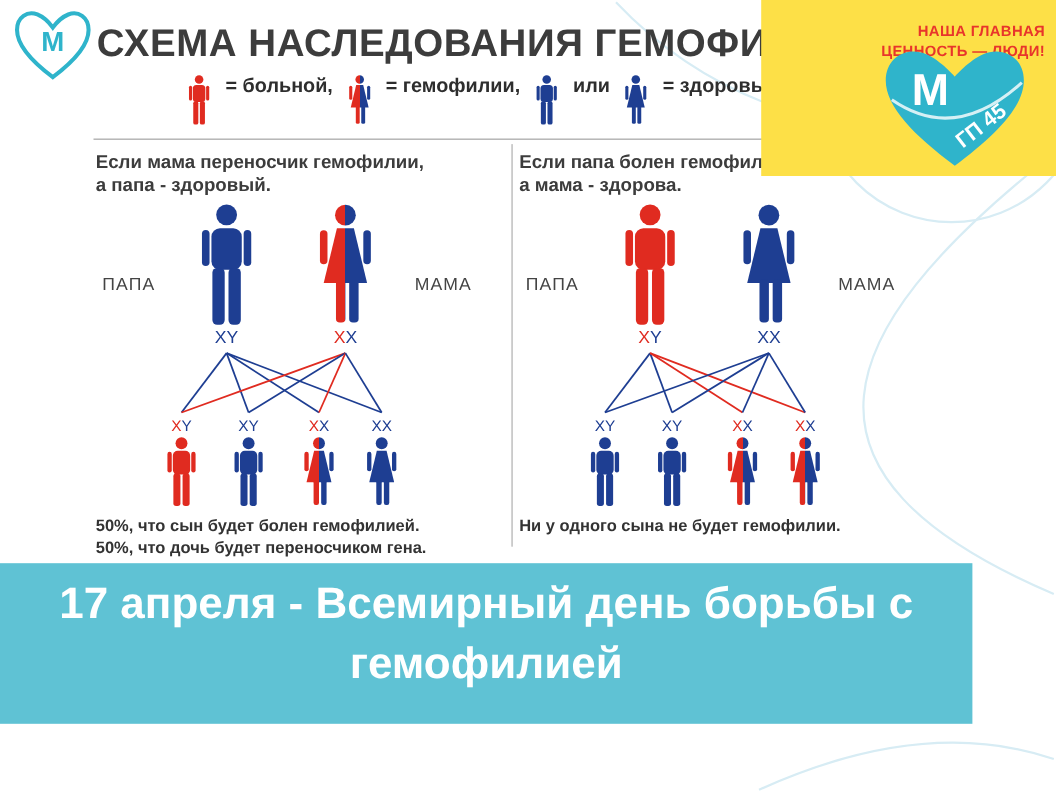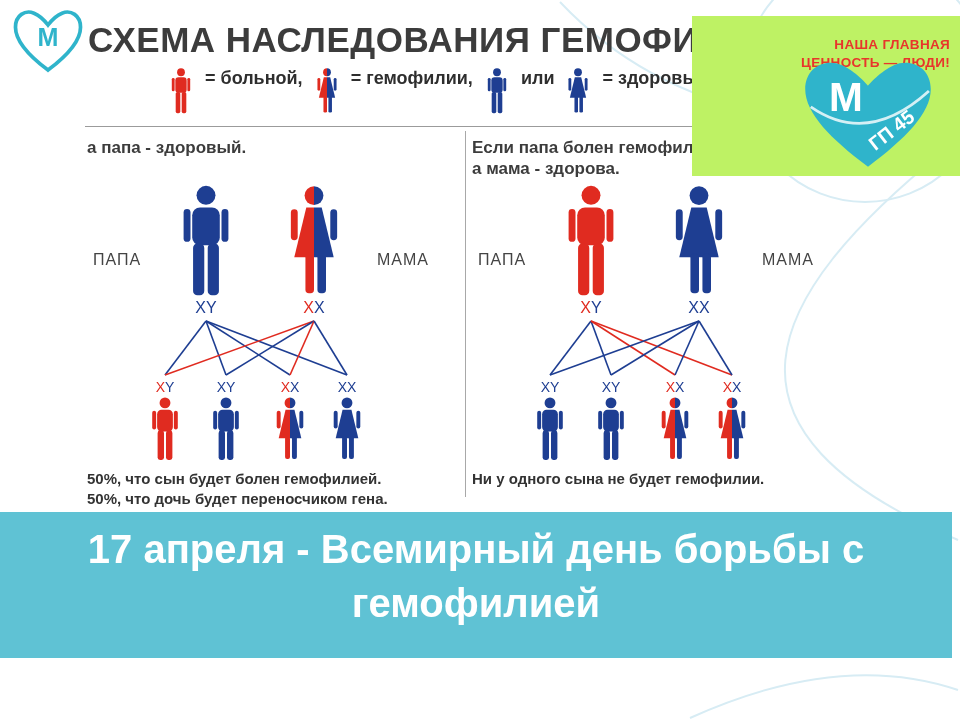--- a/index.html
+++ b/index.html
@@ -11,22 +11,22 @@
   .z0 { position:absolute; inset:0; z-index:0; }
   .z1 { z-index:1; }
 
   
   .logo-left { position:absolute; left:10px; top:8px; width:76px; height:68px; z-index:2; }
   .page-title {
     position:absolute; left:88px; top:20px; z-index:1;
     font-size:35px; font-weight:bold; color:var(--text); white-space:nowrap; letter-spacing:0.5px;
   }
   .top-right-cover {
-    position:absolute; right:0; top:16px; width:268px; height:160px;
-    background:#bef264; z-index:2;
+    position:absolute; right:0; top:0; width:268px; height:160px;
+    background:#fde047; z-index:2;
   }
   .slogan {
     position:absolute; right:10px; top:20px; text-align:right;
     font-size:13.5px; font-weight:bold; color:var(--slogan); line-height:18px; letter-spacing:0.3px;
   }
   .logo-right { position:absolute; right:16px; top:40px; width:152px; height:120px; }
 
   
   .legend {
     position:absolute; left:168px; top:68px; z-index:1;
@@ -72,21 +72,21 @@
 
   .child-geno { top:244px; font-size:14px; }
   .cg0 { left:60px; }  .cg1 { left:121px; }  .cg2 { left:185px; }  .cg3 { left:242px; }
   .child-fig { position:absolute; top:262px; width:36px; height:64px; }
   .cf0 { left:62px; }  .cf1 { left:123px; }  .cf2 { left:187px; }  .cf3 { left:244px; }
 
   .notes { position:absolute; left:2px; top:334px; font-size:15px; font-weight:bold; color:#333; line-height:20px; }
 
   
   .banner {
-    position:absolute; left:0; top:512px; width:952px; height:146px;
+    position:absolute; left:0; top:512px; width:884px; height:146px;
     background:var(--banner); z-index:1;
   }
   .banner .banner-text {
     margin:10px auto 0 auto; max-width:870px; text-align:center;
     font-size:40px; line-height:54px; font-weight:bold; color:#ffffff;
   }
   .arc { fill:none; stroke:#d7ecf4; stroke-width:2; }
 </style>
 </head>
 <body>
@@ -167,20 +167,21 @@
         <use href="#fig-female" fill="#1e3e92"></use>
       </svg>
   </div>
   <span class="lbl">= здоровый.</span>
 </div>
 
 <div class="panels">
 
   <div class="panel left">
     <div class="heading">
+      <div>Если мама переносчик гемофилии,</div>
       <div>а папа - здоровый.</div>
     </div>
     <span class="parent-label father-label">ПАПА</span>
     <span class="parent-label mother-label">МАМА</span>
     <div class="person father-fig">
         <svg>
           <use href="#fig-male" fill="#1e3e92"></use>
         </svg>
       </div>
     <div class="person mother-fig">

